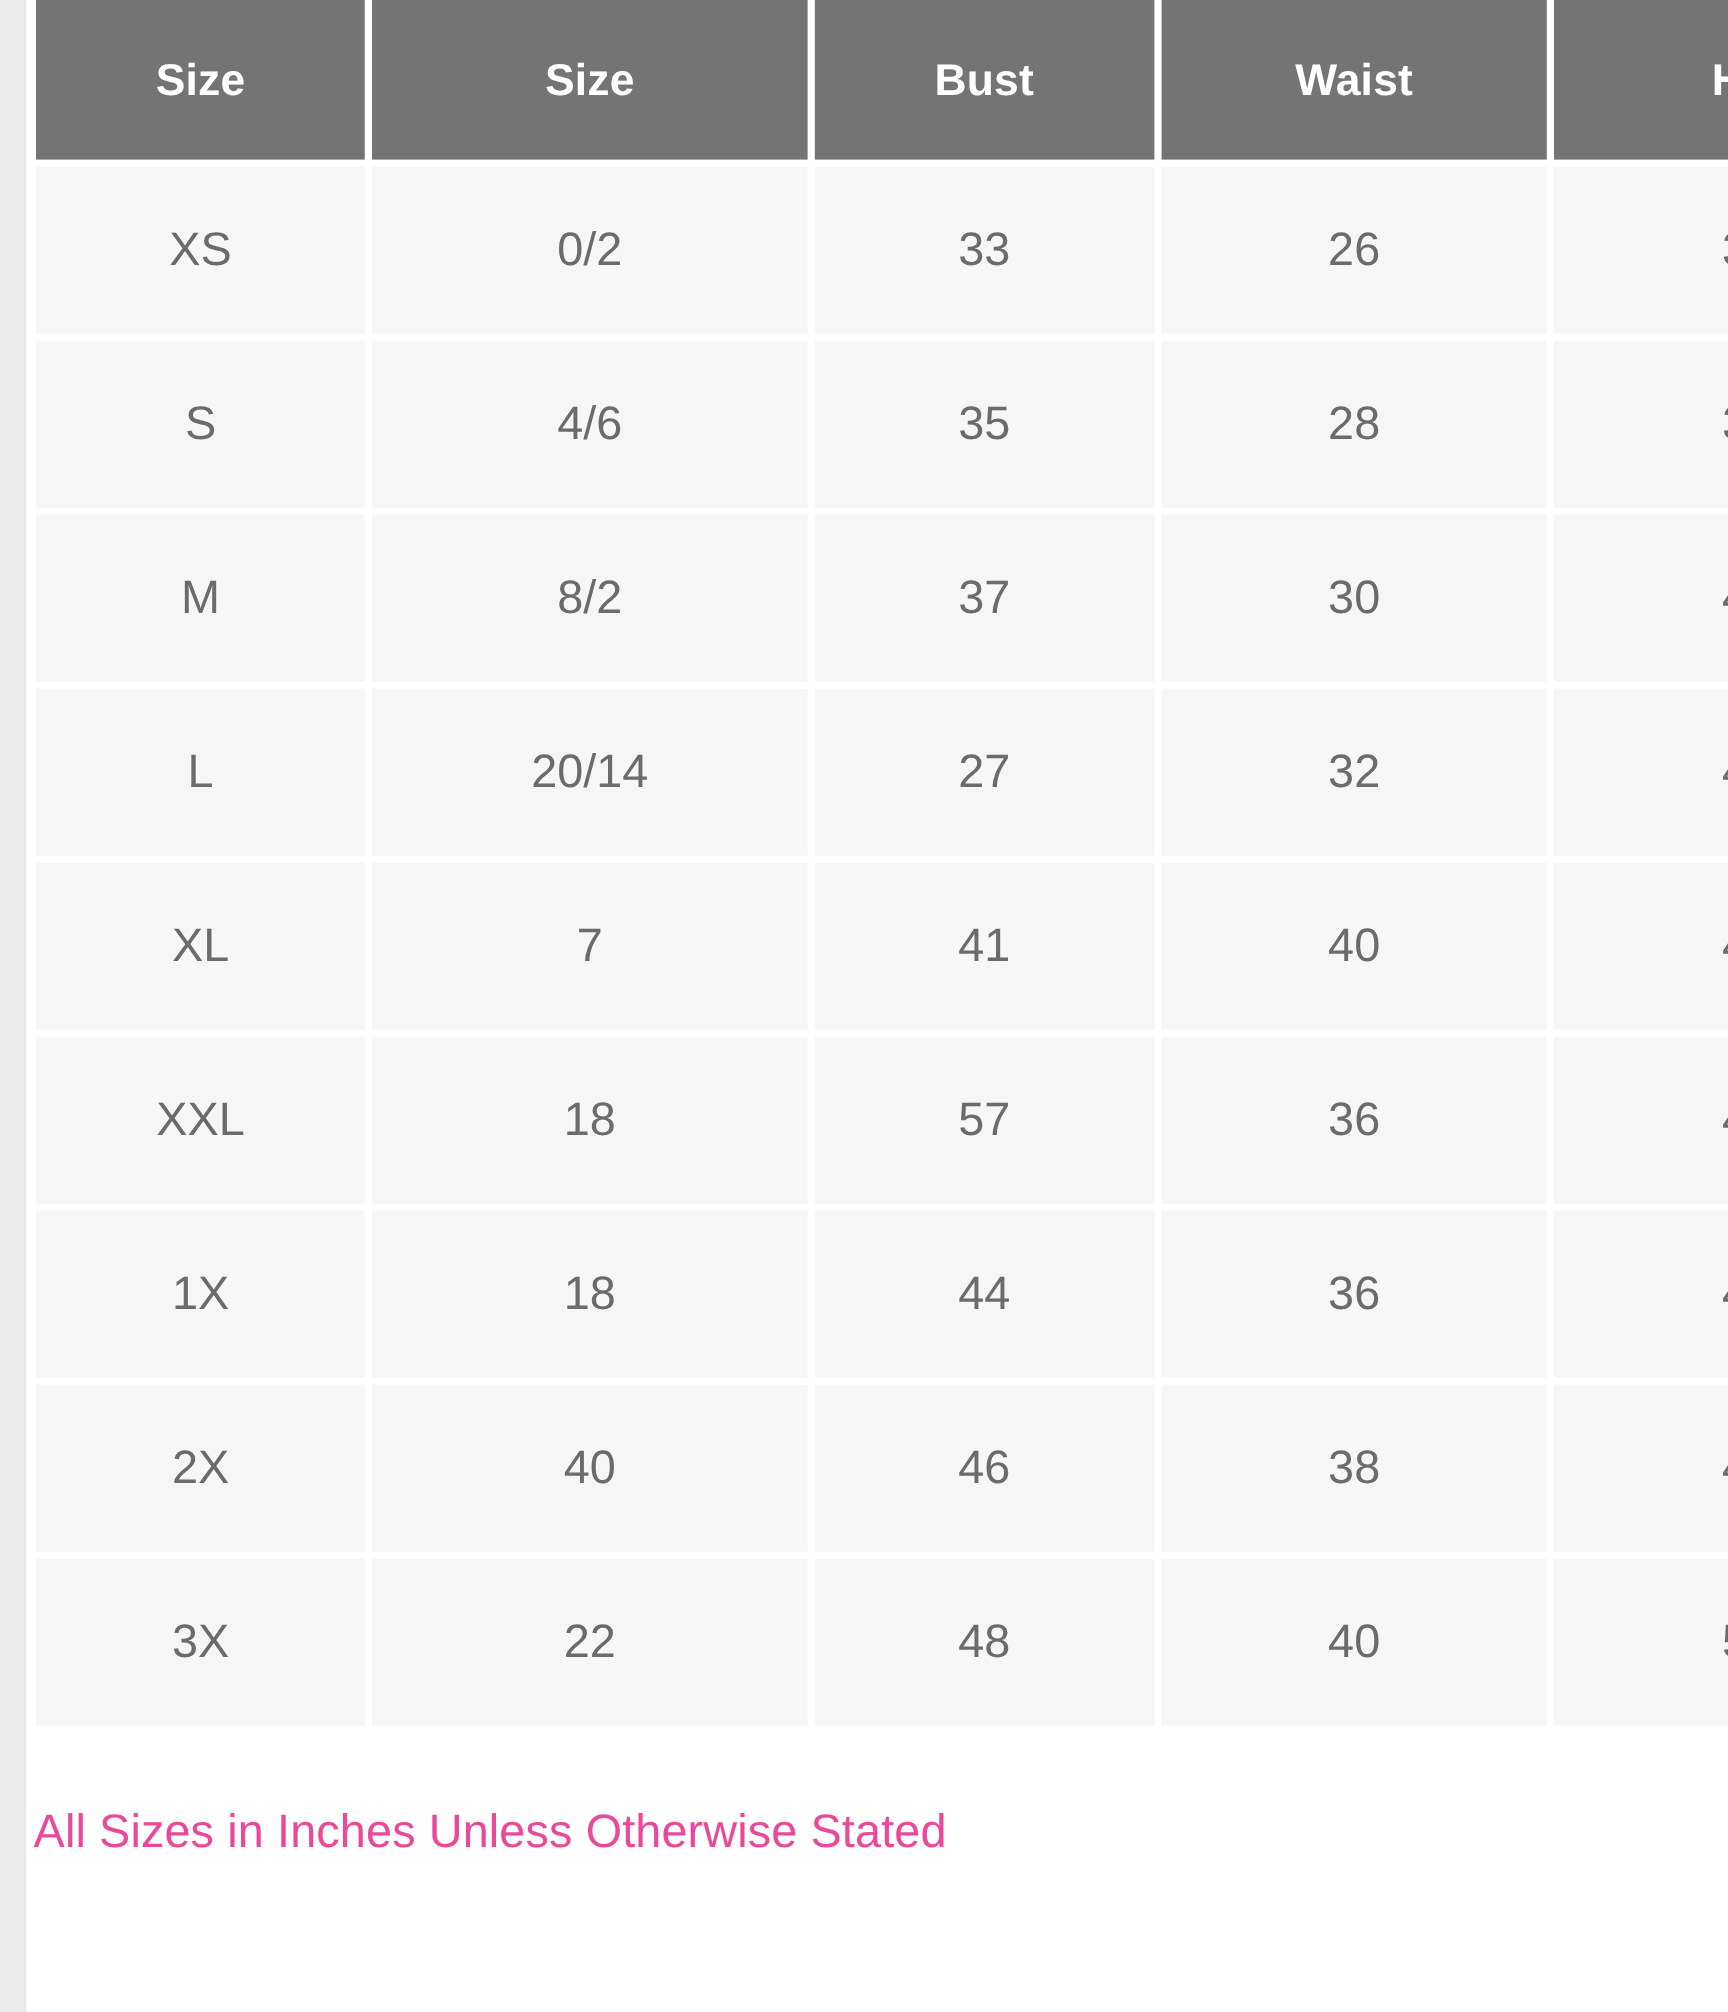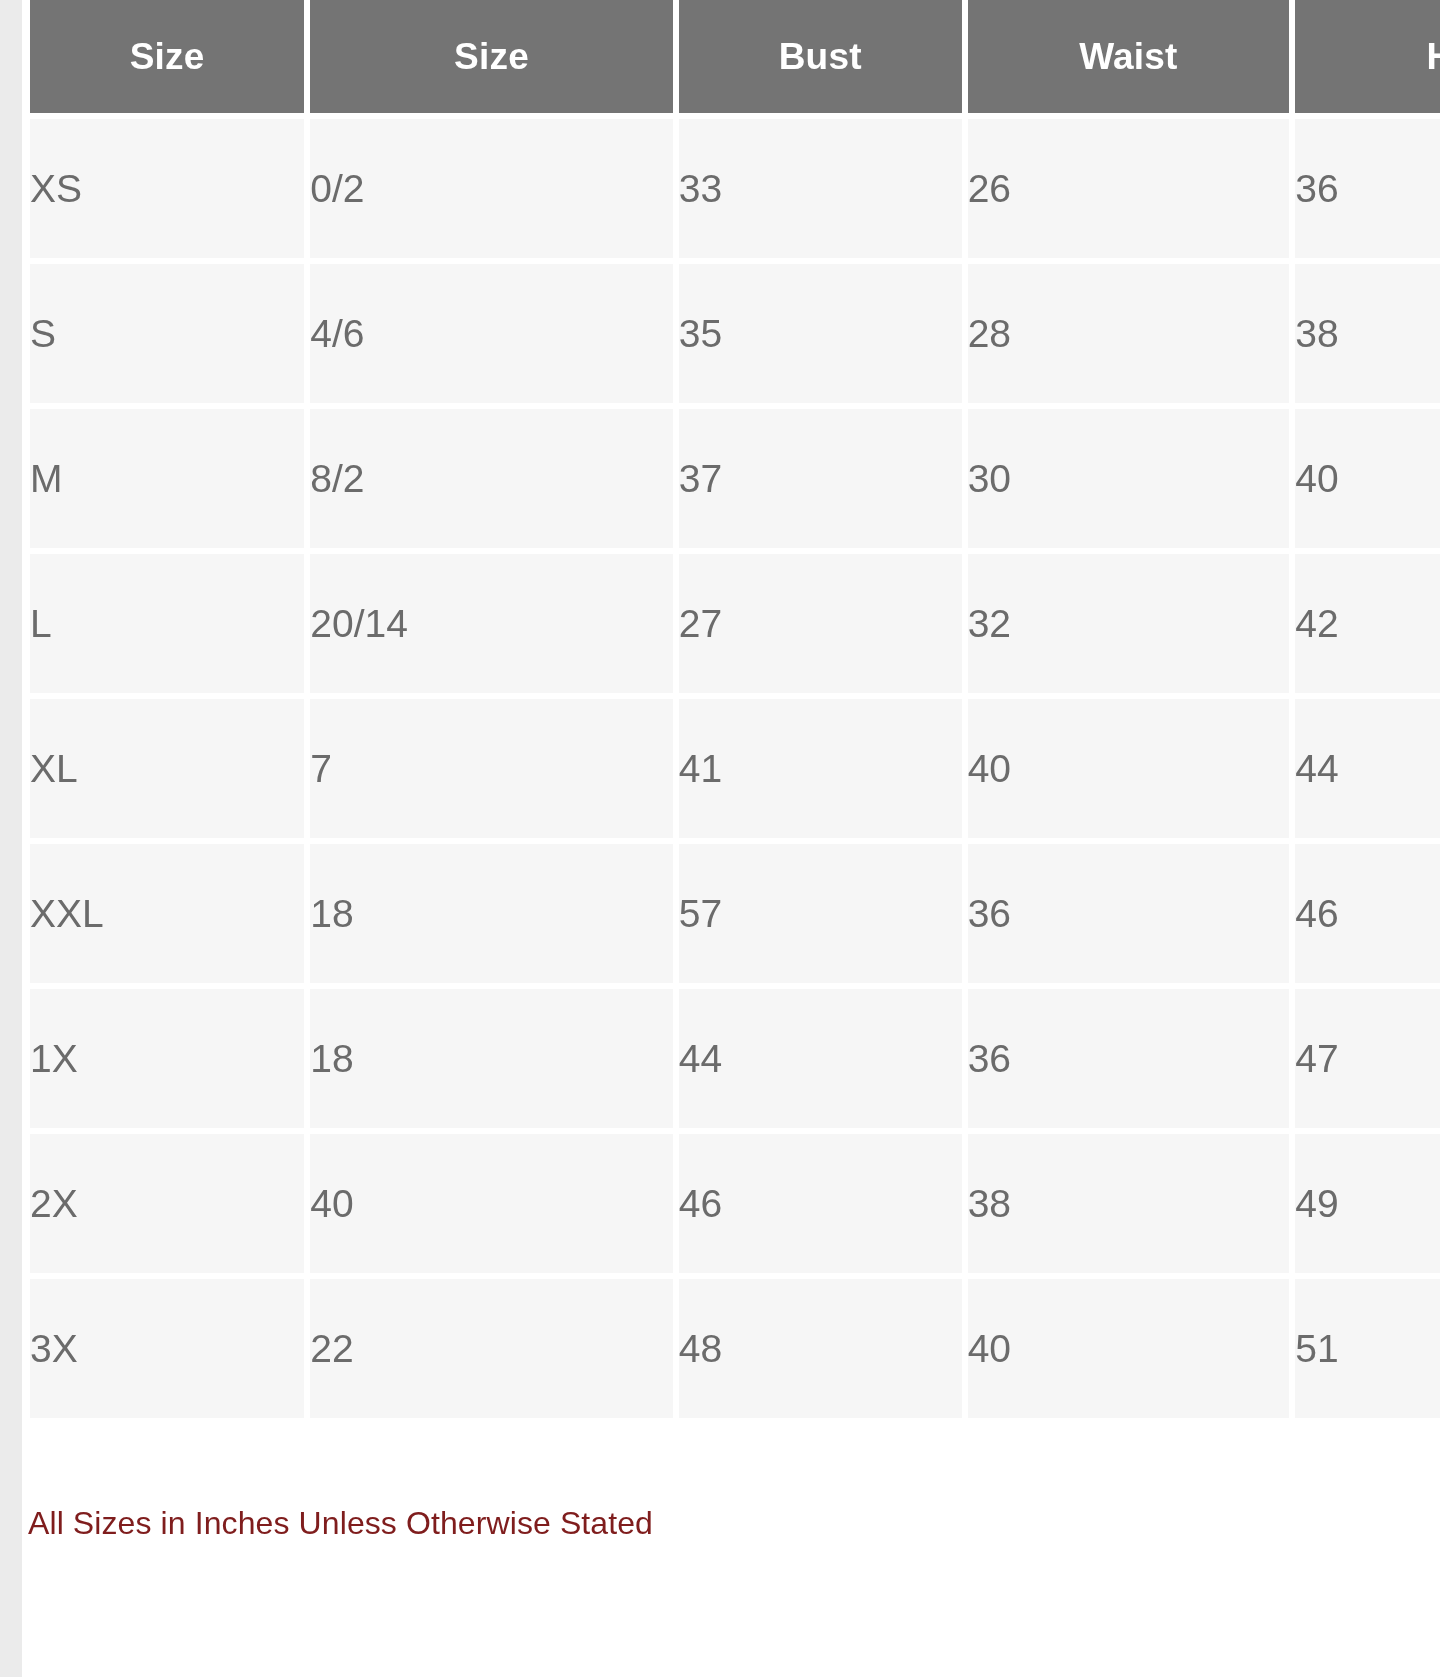--- a/index.html
+++ b/index.html
@@ -61,41 +61,41 @@
   table.size-chart col.c4 { width: 300px; }
 
   table.size-chart th {
     background: #747474;
     color: #ffffff;
     font-size: 37px;
     font-weight: bold;
     height: 113px;
     text-align: center;
     vertical-align: middle;
-    padding: 0;
+    padding: 10px;
     letter-spacing: 0.2px;
   }
 
   table.size-chart td {
     background: #f6f6f6;
     color: #6b6b6b;
     font-size: 39px;
     font-weight: normal;
     height: 139px;
-    text-align: left;
+    text-align: center;
     vertical-align: middle;
     padding: 0;
   }
 
   #footnote {
     position: absolute;
     left: 28px;
     top: 1505px;
-    font-size: 32px;
-    color: #7f1d1d;
+    font-size: 39px;
+    color: #ec4899;
     white-space: nowrap;
     letter-spacing: 0.1px;
   }
 </style>
 </head>
 <body>
 
 <div id="page">
 
   <div id="left-gutter"></div>

